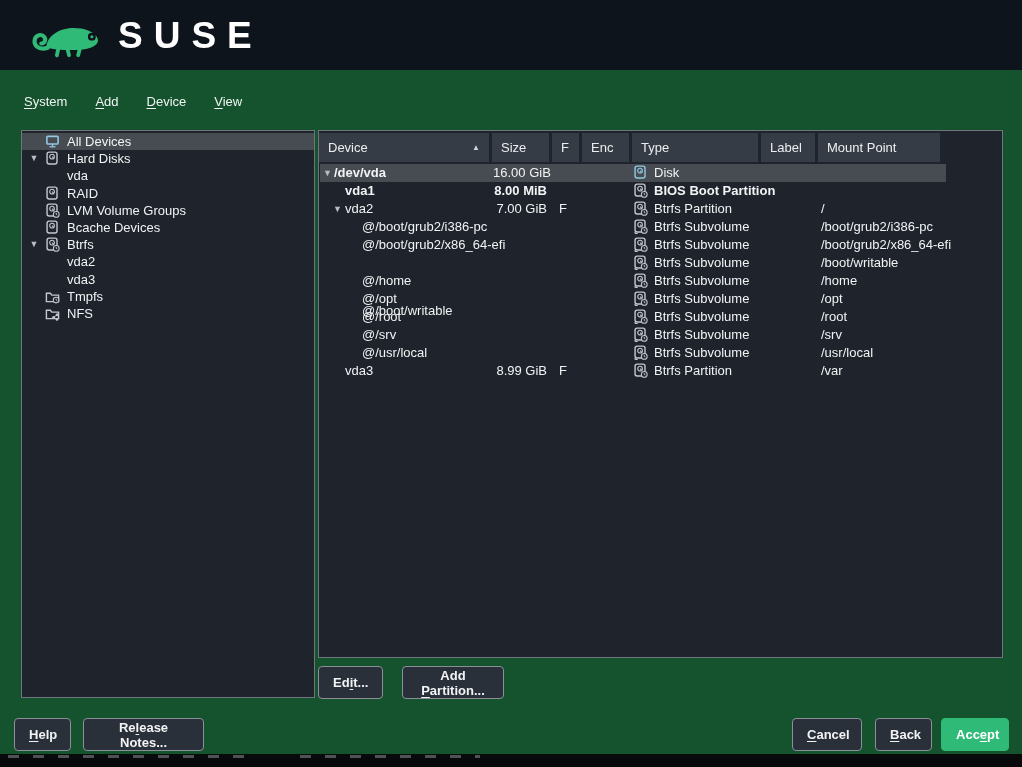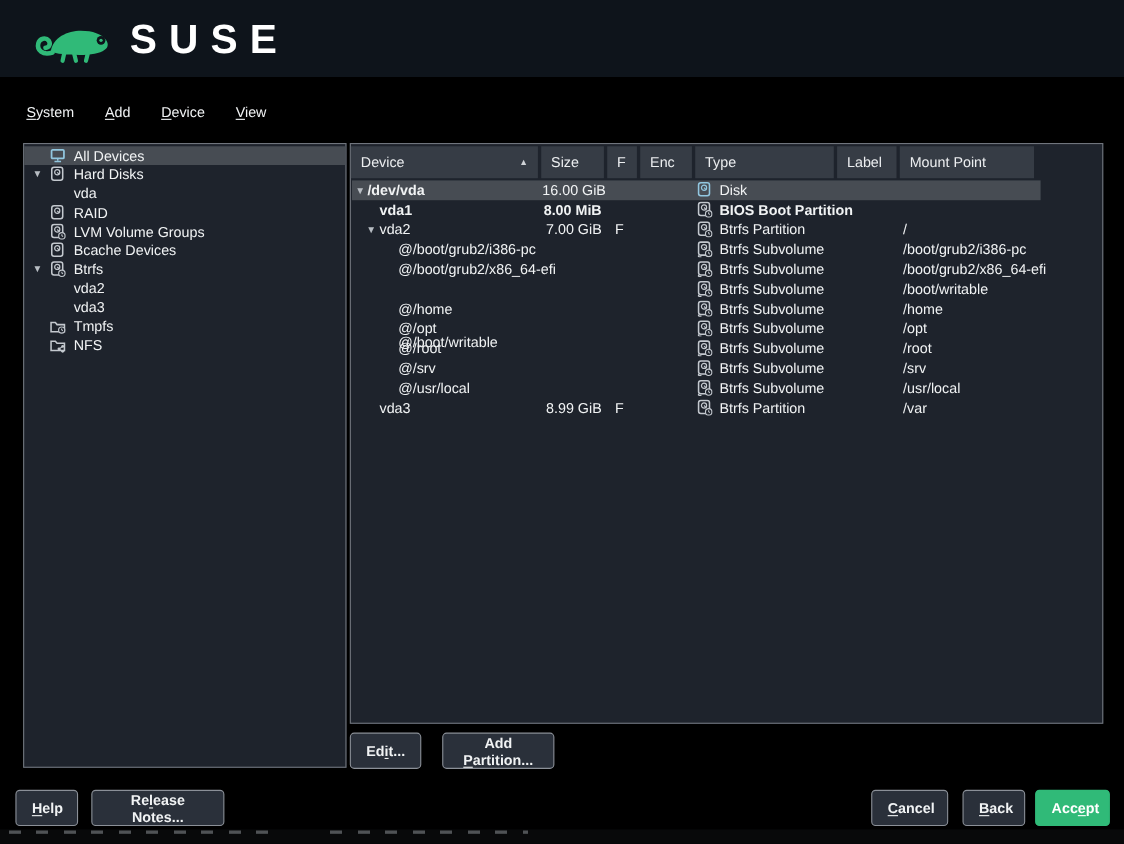--- a/index.html
+++ b/index.html
@@ -1,18 +1,18 @@
 <!DOCTYPE html>
 <html><head>
 <meta charset="utf-8">
 <style>
   html,body{margin:0;padding:0;background:#10141a;}
   #window{
     position:relative; width:1022px; height:767px; overflow:hidden;
-    background:#000000; font-family:"Liberation Sans",sans-serif;
+    background:#14532d; font-family:"Liberation Sans",sans-serif;
     color:#f1f3f4; font-size:13px; -webkit-font-smoothing:antialiased;
   }
   
   #logo-bar{position:absolute;left:0;top:0;width:1022px;height:70px;background:#0e141b;}
   #logo{position:absolute;left:28px;top:8px;display:flex;align-items:center;gap:14px;}
   #brand-text{font-size:37px;font-weight:700;letter-spacing:11px;color:#ffffff;line-height:54px;}
   
   #menu-bar{position:absolute;left:24px;top:94px;display:flex;gap:28px;}
   .menu-item{cursor:default;color:#f1f3f4;}
   

